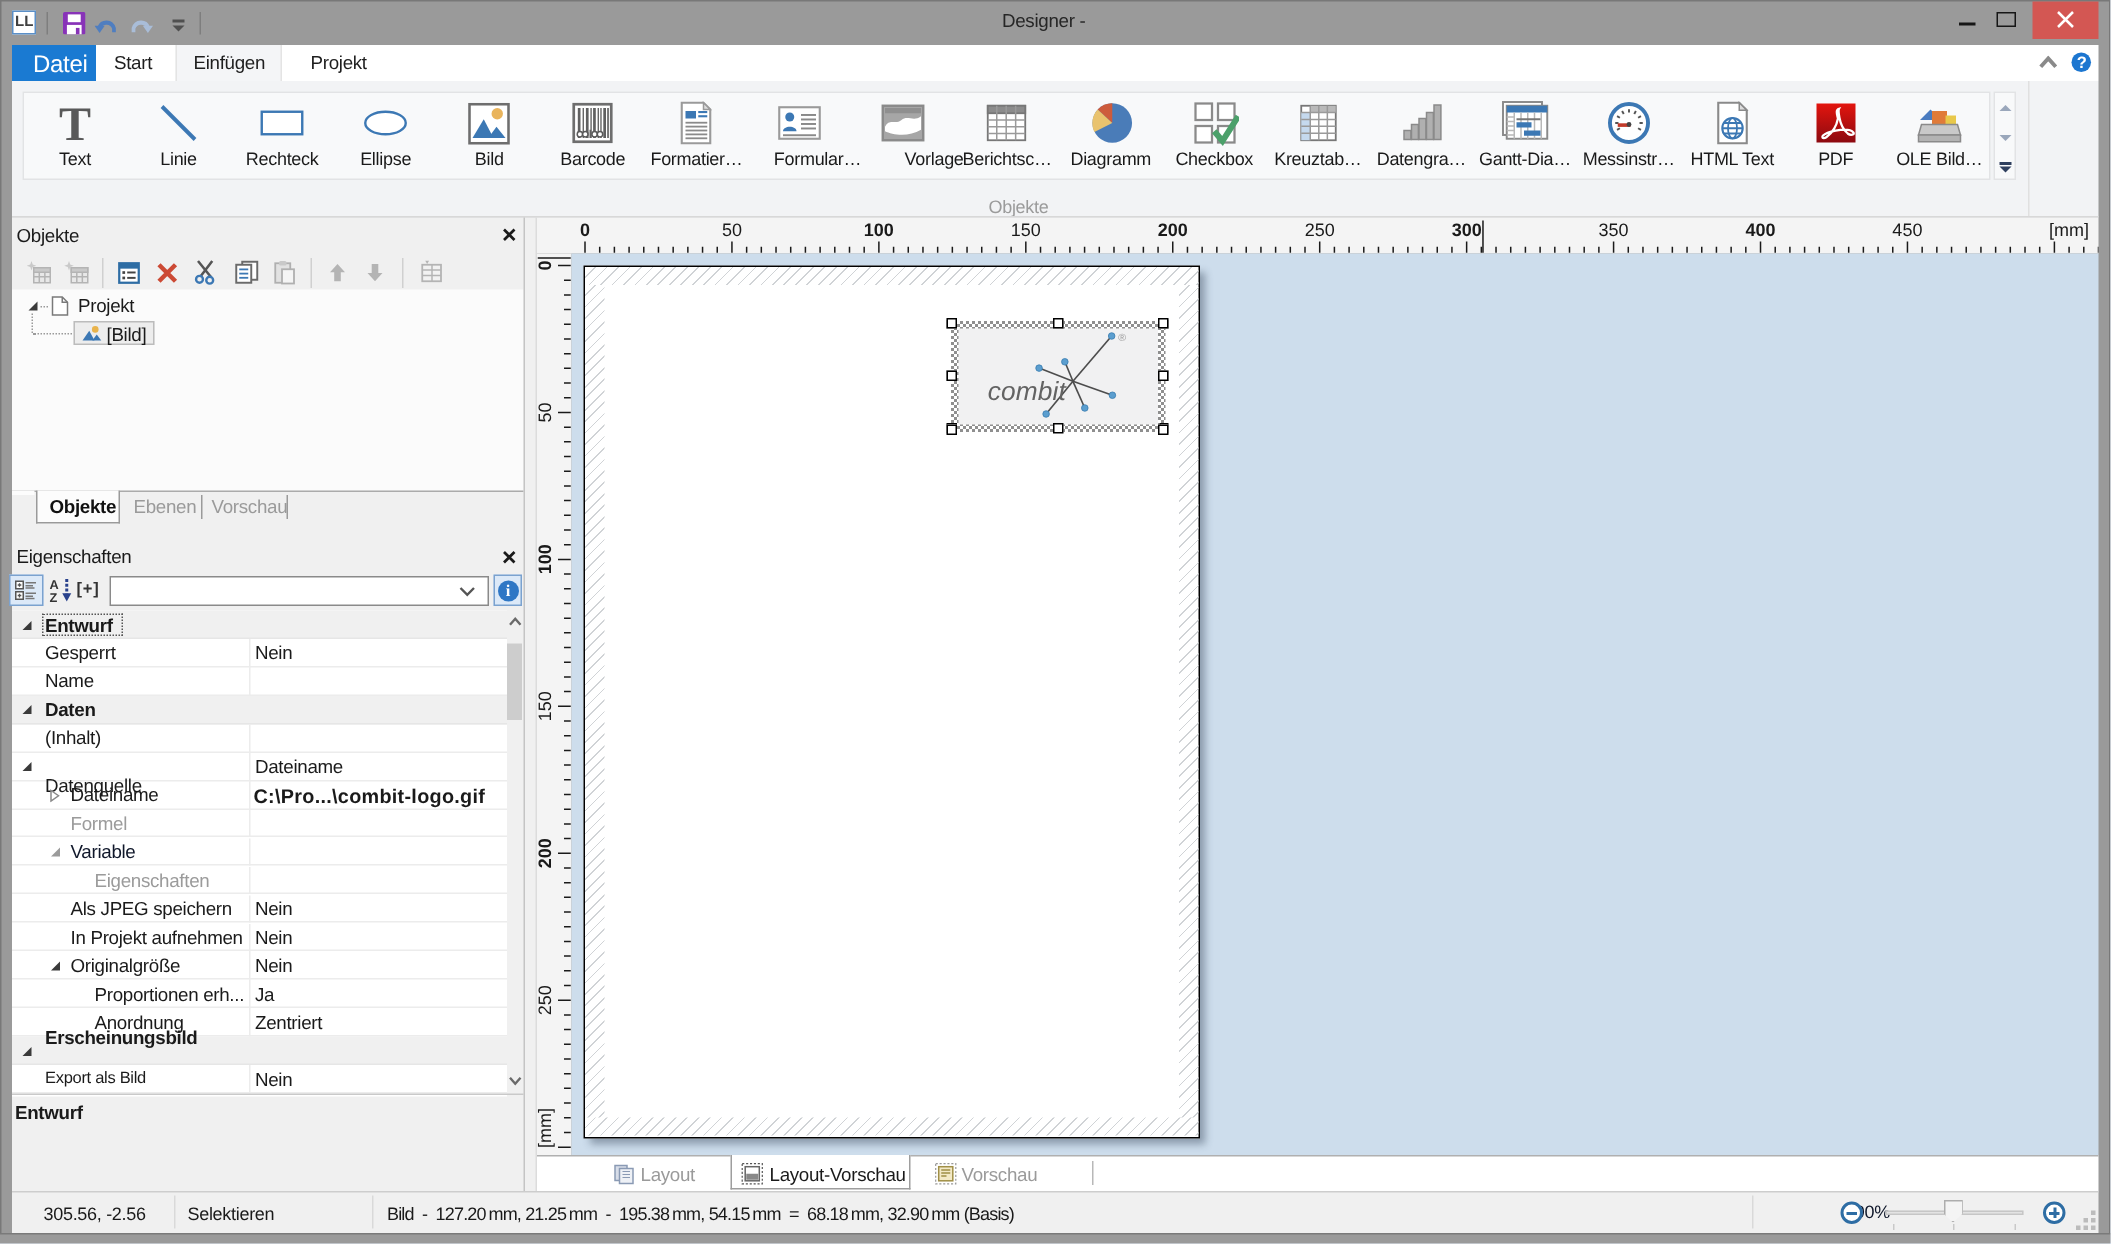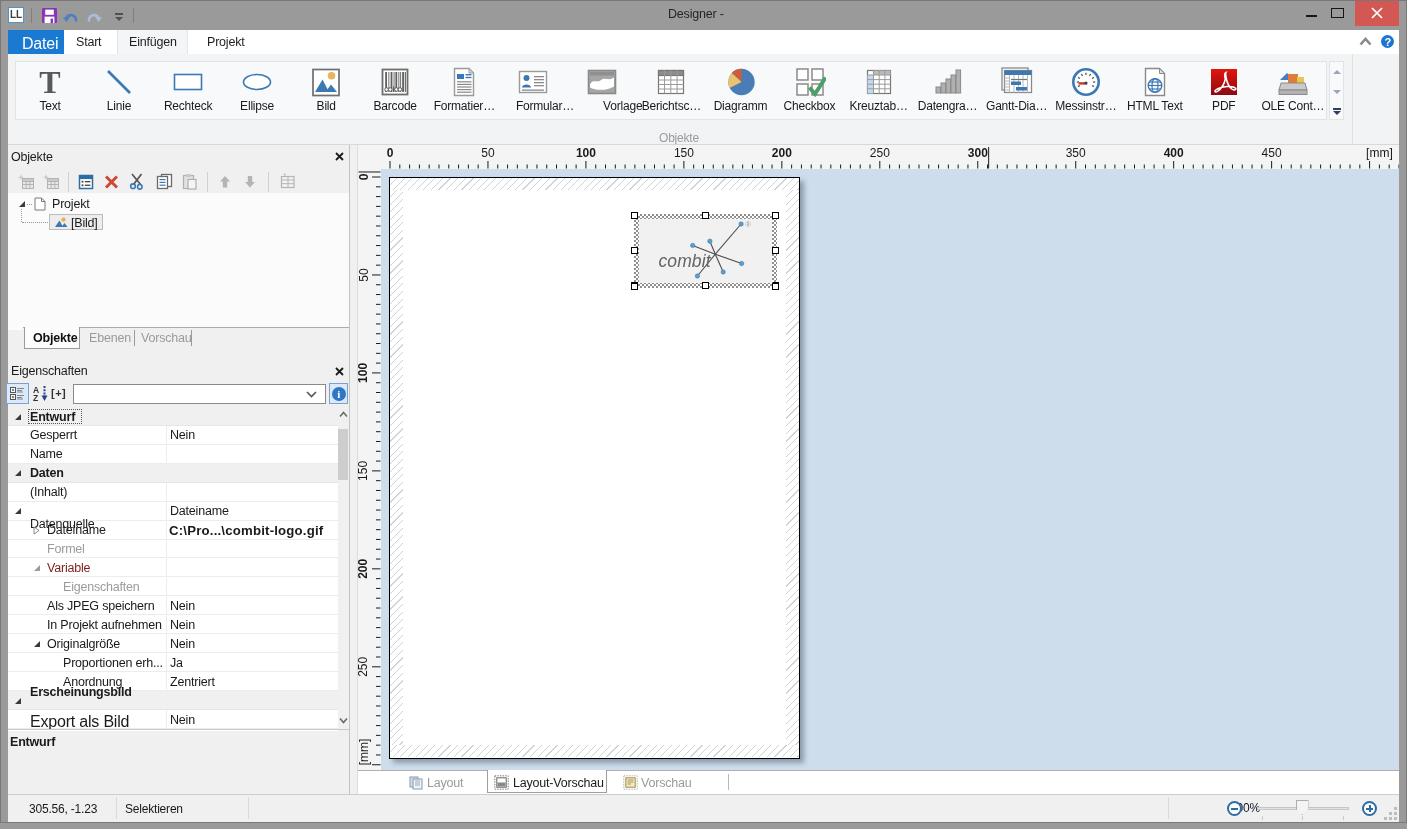--- a/index.html
+++ b/index.html
@@ -224,21 +224,21 @@
       <path d="M18 6.5 C15.5 7.2 16.8 10.5 17.3 13 C16.5 17.5 13.5 22.5 9.5 25.5 C7 27.2 5.8 25 8.3 23.6 C11 22 15.5 21 19 20.6 C22.5 20.2 26.3 20.8 27.6 22.3 C28.8 23.8 25.8 24.6 23.8 23 C21.2 20.8 19 16.5 18.3 12.5 C17.9 10.4 17.4 7.6 18 6.5 Z" fill="none" stroke="#ffffff" stroke-width="1.5"></path>
     </svg>
 <div class="t" style="left:1183.8px;top:99px;width:80px;text-align:center;font-size:12px;color:#1a1a1a;">PDF</div>
 <svg class="abs" style="left:1276.9px;top:66px;" width="32" height="32" viewBox="0 0 32 32">
       <path d="M10 7 L17 14 H3 Z" fill="#4a7cc0"></path>
       <rect x="11" y="8" width="10" height="9" fill="#e07b39"></rect>
       <rect x="20" y="11" width="7" height="7" fill="#e8c84a"></rect>
       <path d="M4 17 H28 L30 24 H2 Z" fill="#c9c9c9" stroke="#8a8a8a" stroke-width="1"></path>
       <rect x="2" y="24" width="28" height="4.5" fill="#b3b3b3" stroke="#8a8a8a" stroke-width="1"></rect>
     </svg>
-<div class="t" style="left:1252.9px;top:99px;width:80px;text-align:center;font-size:12px;color:#1a1a1a;">OLE Cont…</div>
+<div class="t" style="left:1252.9px;top:99px;width:80px;text-align:center;font-size:12px;color:#1a1a1a;">OLE Bild…</div>
 <div class="abs" style="left:8px;top:145px;width:350px;height:649px;background:#f0f0f0;"></div>
 <div class="t" style="left:11px;top:150px;font-size:12.5px;color:#1a1a1a;">Objekte</div>
 <svg class="abs" style="left:335px;top:152px;" width="9" height="9" viewBox="0 0 9 9">
 <path d="M1 1 L8 8 M8 1 L1 8" stroke="#1a1a1a" stroke-width="1.8"></path>
     </svg>
 <svg class="abs" style="left:17.0px;top:174.0px;" width="18" height="16" viewBox="0 0 18 16">
       <rect x="5.5" y="4.5" width="11" height="10" fill="#e8e8e8" stroke="#b4b4b4" stroke-width="1"></rect>
       <rect x="5.5" y="4.5" width="11" height="3" fill="#c9c9c9" stroke="#b4b4b4" stroke-width="1"></rect>
       <line x1="5.5" y1="10.5" x2="16.5" y2="10.5" stroke="#b4b4b4"></line>
       <line x1="9.2" y1="7.5" x2="9.2" y2="14.5" stroke="#b4b4b4"></line>
@@ -387,21 +387,21 @@
 <div class="t" style="left:47px;top:523.2px;font-size:12.5px;font-weight:normal;color:#1a1a1a;">Dateiname</div>
 <div class="t" style="left:169px;top:522.8px;font-size:13.2px;font-weight:bold;letter-spacing:0.2px;color:#1a1a1a;">C:\Pro...\combit-logo.gif</div>
 <div class="abs" style="left:8px;top:539.6px;width:330px;height:18.9px;border-bottom:1px solid #ececec;box-sizing:border-box;"></div>
 <div class="abs" style="left:166px;top:539.6px;width:1px;height:18.9px;background:#ececec;"></div>
 <div class="t" style="left:47px;top:542.1px;font-size:12.5px;font-weight:normal;color:#9b9b9b;">Formel</div>
 <div class="abs" style="left:8px;top:558.6px;width:330px;height:18.9px;border-bottom:1px solid #ececec;box-sizing:border-box;"></div>
 <div class="abs" style="left:166px;top:558.6px;width:1px;height:18.9px;background:#ececec;"></div>
 <svg class="abs" style="left:33px;top:564.1px;" width="8" height="8" viewBox="0 0 8 8">
       <path d="M7 1 L7 7 L1 7 Z" fill="#9b9b9b"></path>
     </svg>
-<div class="t" style="left:47px;top:561.1px;font-size:12.5px;font-weight:normal;color:#7f1d1d;">Variable</div>
+<div class="t" style="left:47px;top:561.1px;font-size:12.5px;font-weight:normal;color:#0f172a;">Variable</div>
 <div class="abs" style="left:8px;top:577.6px;width:330px;height:18.9px;border-bottom:1px solid #ececec;box-sizing:border-box;"></div>
 <div class="abs" style="left:166px;top:577.6px;width:1px;height:18.9px;background:#ececec;"></div>
 <div class="t" style="left:63px;top:580.1px;font-size:12.5px;font-weight:normal;color:#9b9b9b;">Eigenschaften</div>
 <div class="abs" style="left:8px;top:596.5px;width:330px;height:18.9px;border-bottom:1px solid #ececec;box-sizing:border-box;"></div>
 <div class="abs" style="left:166px;top:596.5px;width:1px;height:18.9px;background:#ececec;"></div>
 <div class="t" style="left:47px;top:599.0px;font-size:12.5px;font-weight:normal;color:#1a1a1a;">Als JPEG speichern</div>
 <div class="t" style="left:170px;top:599.0px;font-size:12.5px;font-weight:normal;color:#1a1a1a;">Nein</div>
 <div class="abs" style="left:8px;top:615.5px;width:330px;height:18.9px;border-bottom:1px solid #ececec;box-sizing:border-box;"></div>
 <div class="abs" style="left:166px;top:615.5px;width:1px;height:18.9px;background:#ececec;"></div>
 <div class="t" style="left:47px;top:618.0px;font-size:12.5px;font-weight:normal;color:#1a1a1a;">In Projekt aufnehmen</div>
@@ -421,21 +421,21 @@
 <div class="abs" style="left:166px;top:672.3px;width:1px;height:18.9px;background:#ececec;"></div>
 <div class="t" style="left:63px;top:674.8px;font-size:12.5px;font-weight:normal;color:#1a1a1a;">Anordnung</div>
 <div class="t" style="left:170px;top:674.8px;font-size:12.5px;font-weight:normal;color:#1a1a1a;">Zentriert</div>
 <div class="abs" style="left:8px;top:691.3px;width:330px;height:18.9px;background:#f0f0f0;border-bottom:1px solid #e6e6e6;box-sizing:border-box;"></div>
 <svg class="abs" style="left:14px;top:696.8px;" width="8" height="8" viewBox="0 0 8 8">
       <path d="M7 1 L7 7 L1 7 Z" fill="#3a3a3a"></path>
     </svg>
 <div class="t" style="left:30px;top:685px;font-size:12.5px;font-weight:bold;color:#1a1a1a;">Erscheinungsbild</div>
 <div class="abs" style="left:8px;top:710.2px;width:330px;height:18.9px;border-bottom:1px solid #ececec;box-sizing:border-box;"></div>
 <div class="abs" style="left:166px;top:710.2px;width:1px;height:18.9px;background:#ececec;"></div>
-<div class="t" style="left:30px;top:712.7px;font-size:16px;font-weight:normal;color:#1a1a1a;">Export als Bild</div>
+<div class="t" style="left:30px;top:712.7px;font-size:11px;font-weight:normal;color:#1a1a1a;">Export als Bild</div>
 <div class="t" style="left:170px;top:712.7px;font-size:12.5px;font-weight:normal;color:#1a1a1a;">Nein</div>
 <div class="abs" style="left:338px;top:407px;width:10px;height:322.2px;background:#f0f0f0;"></div>
 <svg class="abs" style="left:339px;top:411px;" width="9" height="8" viewBox="0 0 9 8">
       <path d="M1 5.5 L4.5 1.5 L8 5.5" fill="none" stroke="#6a6a6a" stroke-width="1.6"></path>
     </svg>
 <div class="abs" style="left:338px;top:429px;width:10px;height:51px;background:#cdcdcd;"></div>
 <svg class="abs" style="left:339px;top:717.2px;" width="9" height="8" viewBox="0 0 9 8">
       <path d="M1 1.5 L4.5 5.5 L8 1.5" fill="none" stroke="#6a6a6a" stroke-width="1.6"></path>
     </svg>
 <div class="abs" style="left:8px;top:729.2px;width:341px;height:1px;background:#c9c9c9;"></div>
@@ -694,24 +694,25 @@
 </svg>
 <div class="t" style="left:513px;top:776px;font-size:12.5px;color:#1a1a1a;">Layout-Vorschau</div>
 <svg class="abs" style="left:623px;top:775px;" width="15" height="15" viewBox="0 0 15 15">
 <rect x="0.8" y="0.8" width="13.4" height="13.4" fill="none" stroke="#999" stroke-width="0.8" stroke-dasharray="1.4 1.2"></rect>
 <rect x="2.8" y="2.8" width="9.4" height="9.4" fill="#f3e9c6" stroke="#a08f46" stroke-width="1"></rect>
 <path d="M4.5 5 H10.5 M4.5 7 H10.5 M4.5 9 H8" stroke="#a08f46" stroke-width="0.9"></path>
 </svg>
 <div class="t" style="left:641px;top:776px;font-size:12.5px;color:#9a9a9a;">Vorschau</div>
 <div class="abs" style="left:728px;top:774px;width:1px;height:16px;background:#b8b8b8;"></div>
 <div class="abs" style="left:8px;top:794px;width:1391px;height:28px;background:#f0f0f0;border-top:1px solid #cdcdcd;box-sizing:border-box;"></div>
-<div class="t" style="left:29px;top:802px;font-size:12px;color:#1a1a1a;">305.56, -1.23</div>
+<div class="t" style="left:29px;top:802px;font-size:12px;color:#1a1a1a;">305.56, -2.56</div>
 <div class="abs" style="left:116px;top:797px;width:1px;height:22px;background:#d9d9d9;"></div>
 <div class="t" style="left:125px;top:802px;font-size:12px;color:#1a1a1a;">Selektieren</div>
 <div class="abs" style="left:248px;top:797px;width:1px;height:22px;background:#d9d9d9;"></div>
+<div class="t" style="left:258px;top:802px;font-size:12px;letter-spacing:-0.55px;color:#1a1a1a;">Bild&nbsp;&nbsp;-&nbsp;&nbsp;127.20 mm, 21.25 mm&nbsp;&nbsp;-&nbsp;&nbsp;195.38 mm, 54.15 mm&nbsp;&nbsp;=&nbsp;&nbsp;68.18 mm, 32.90 mm (Basis)</div>
 <div class="abs" style="left:1168px;top:797px;width:1px;height:22px;background:#d9d9d9;"></div>
 <div class="t" style="left:1230px;top:801px;font-size:12px;color:#0f172a;">100%</div>
 <div class="abs" style="left:1227px;top:801px;width:15px;height:15px;border-radius:8px;border:2px solid #2e6da4;background:#fff;box-sizing:border-box;"></div>
 <div class="abs" style="left:1231px;top:807.5px;width:7px;height:2px;background:#2e6da4;"></div>
 <div class="abs" style="left:1257px;top:806.5px;width:92px;height:3px;background:#e3e3e3;border:1px solid #c6c6c6;box-sizing:border-box;"></div>
 <div class="abs" style="left:1262px;top:816px;width:1px;height:4px;background:#c9c9c9;"></div>
 <div class="abs" style="left:1302px;top:816px;width:1px;height:4px;background:#c9c9c9;"></div>
 <div class="abs" style="left:1343px;top:816px;width:1px;height:4px;background:#c9c9c9;"></div>
 <div class="abs" style="left:1295.5px;top:800px;width:13px;height:15px;background:#f4f4f4;border:1px solid #adadad;box-sizing:border-box;clip-path:polygon(0 0,100% 0,100% 60%,50% 100%,0 60%);"></div>
 <div class="abs" style="left:1362px;top:801px;width:15px;height:15px;border-radius:8px;border:2px solid #2e6da4;background:#fff;box-sizing:border-box;"></div>

